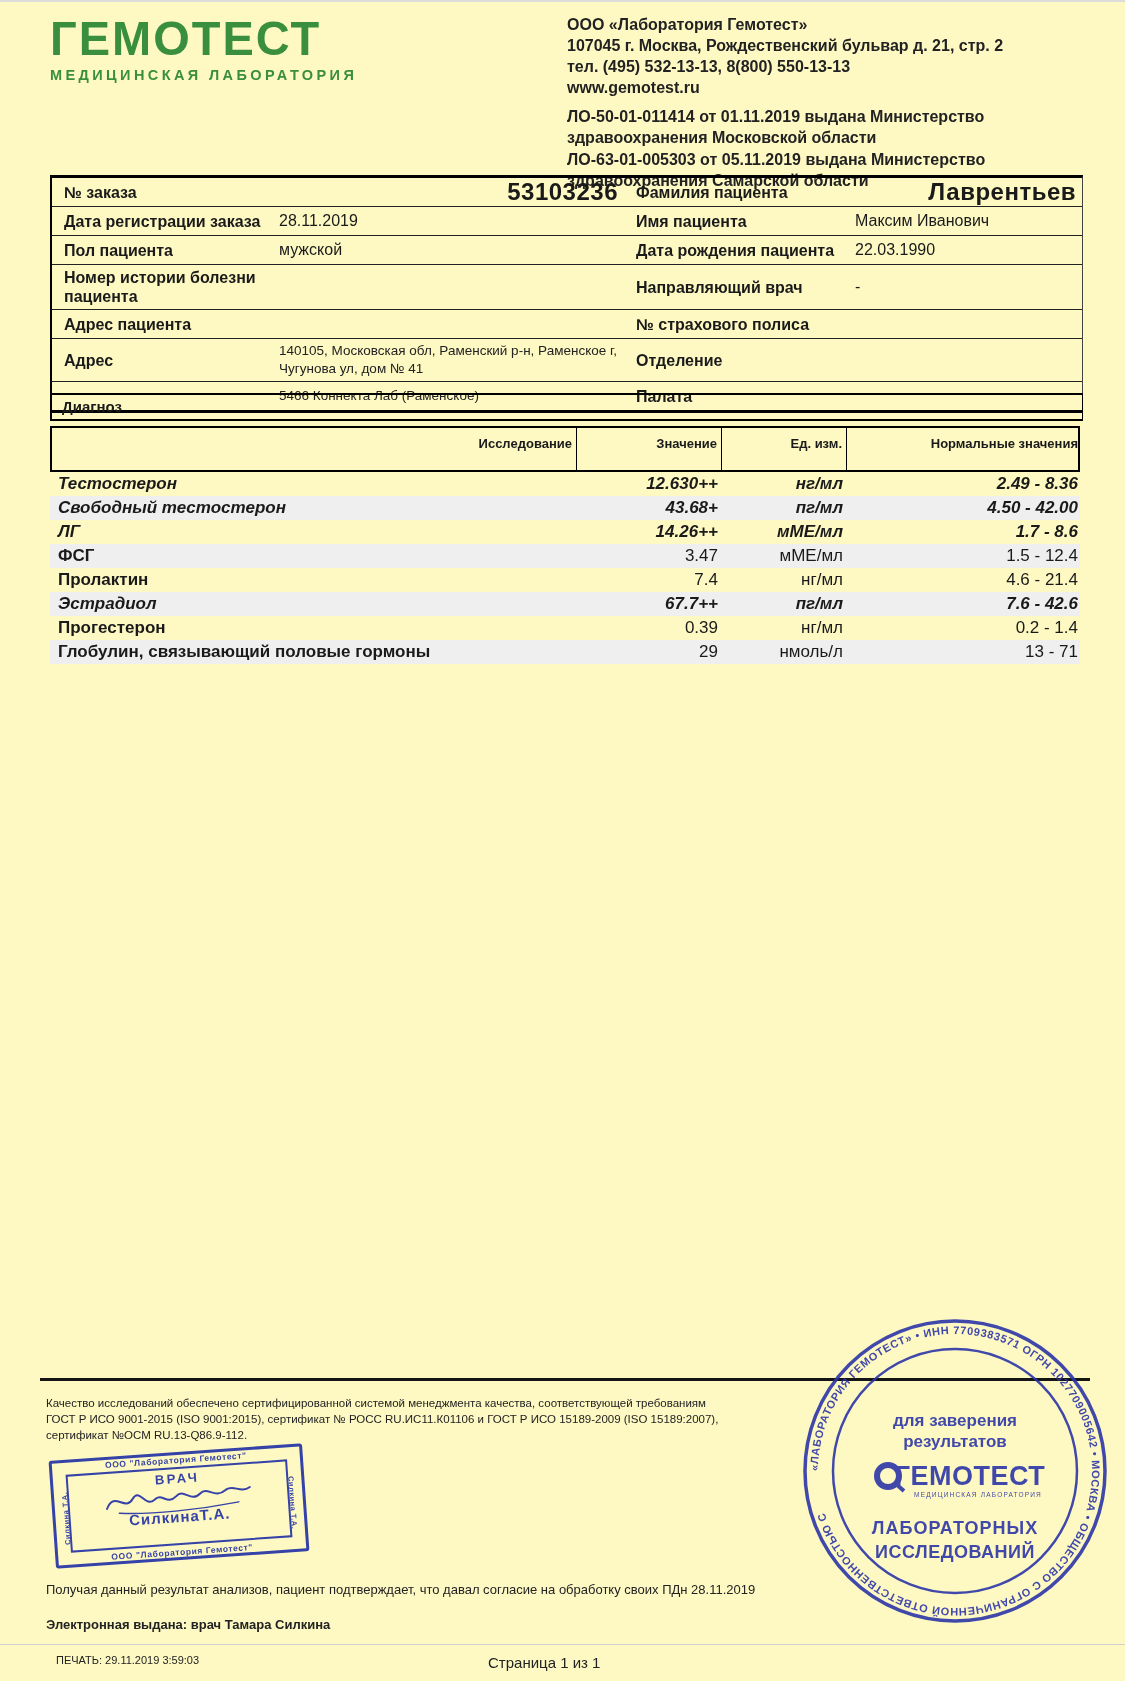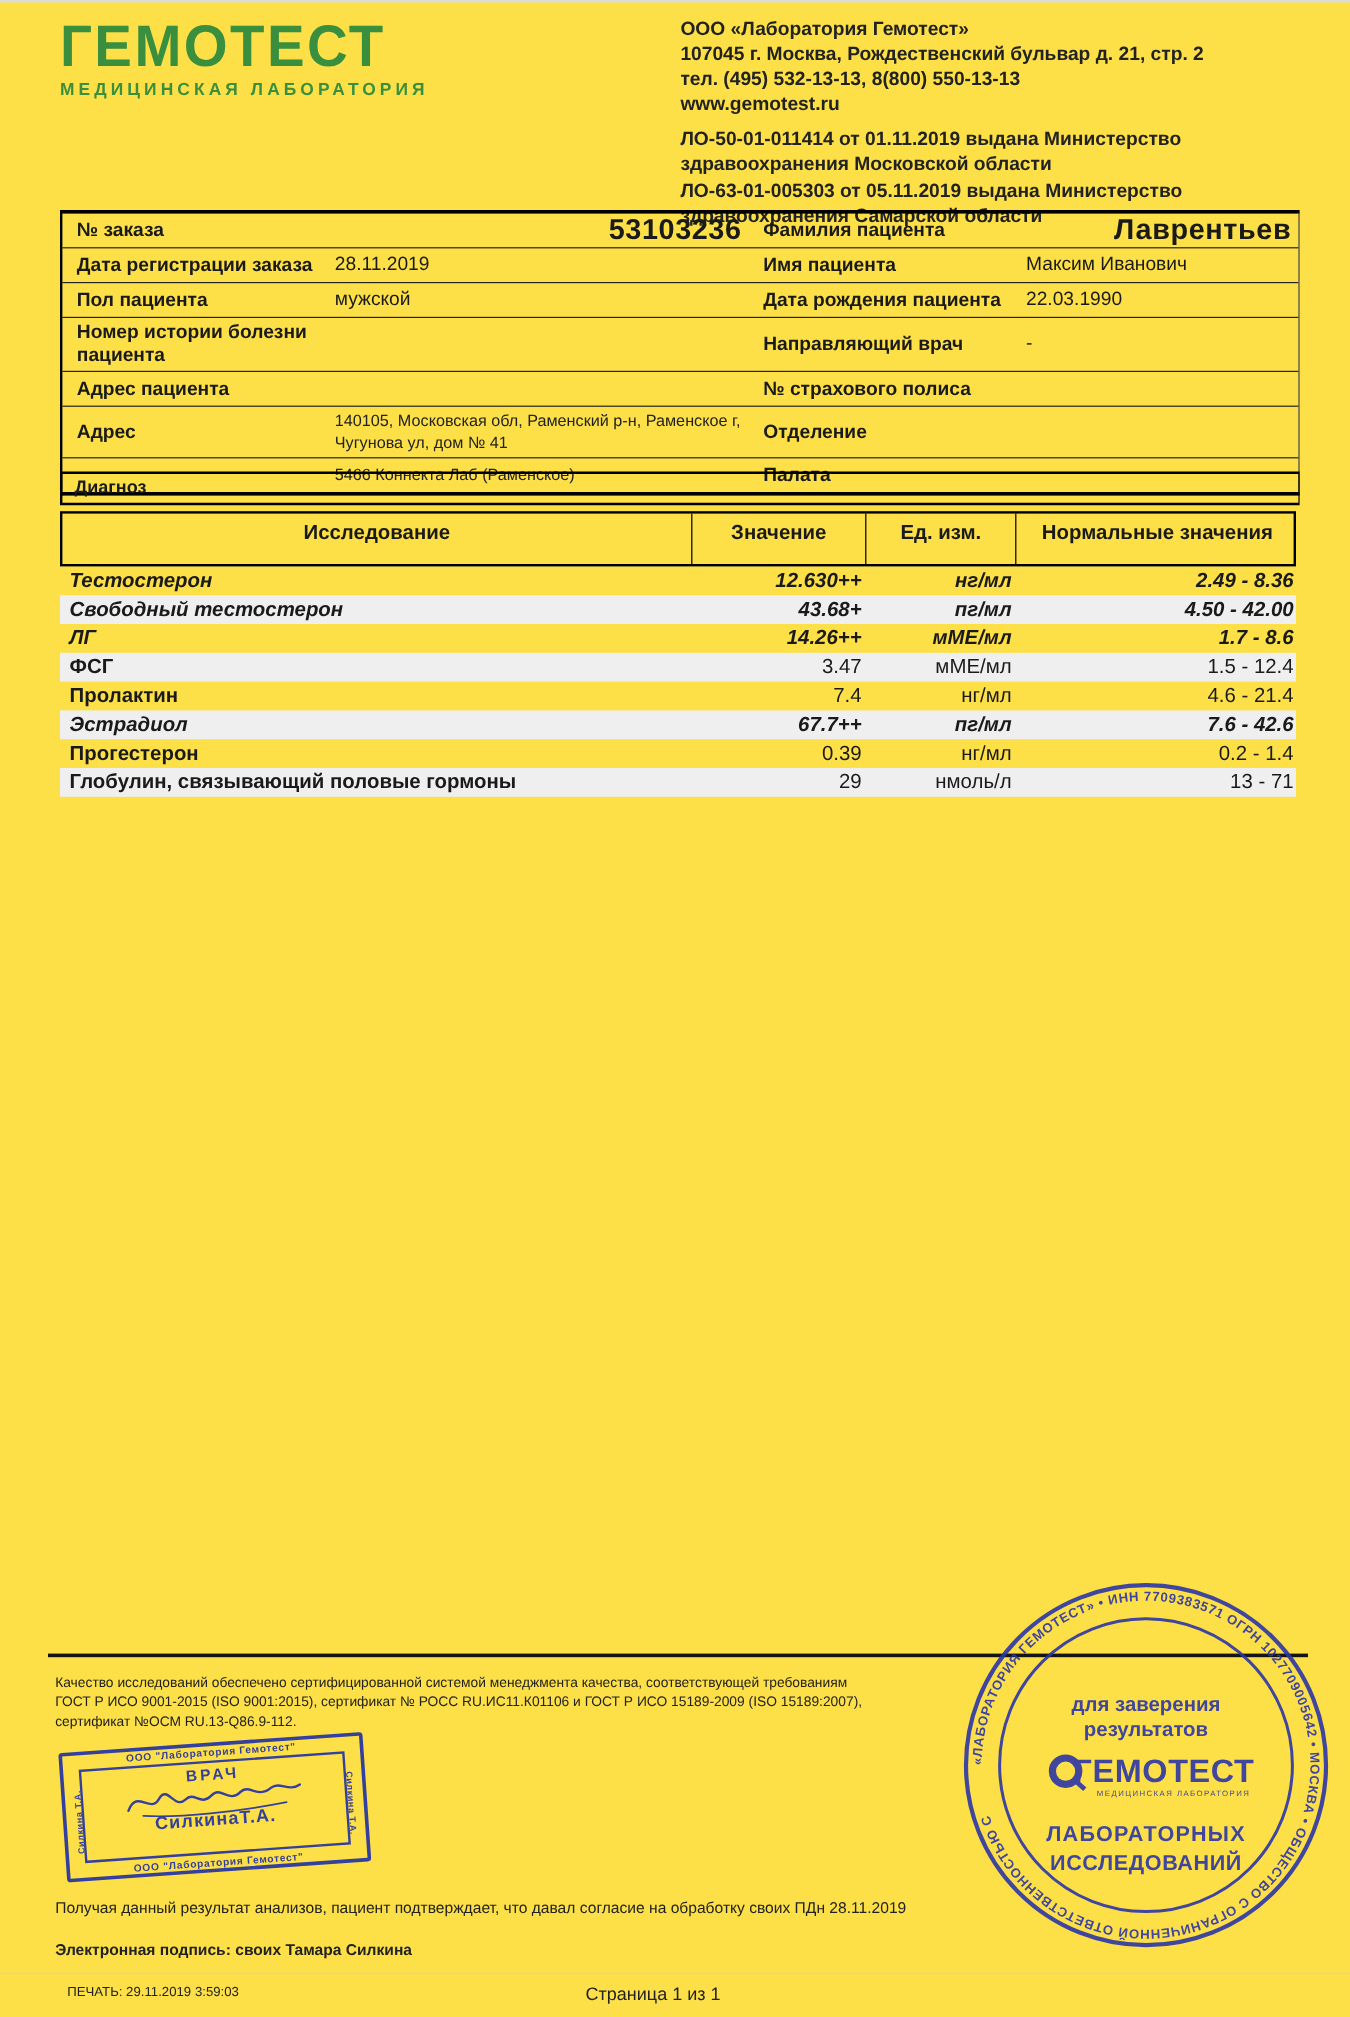--- a/index.html
+++ b/index.html
@@ -1,16 +1,16 @@
 <!DOCTYPE html>
 <html><head>
 <meta charset="utf-8">
 <style>
   html,body{margin:0;padding:0;background:#fff;}
-  .page{position:relative;width:1125px;height:1681px;background:#fde047;overflow:hidden;
+  .page{position:relative;width:1125px;height:1681px;background:#fef9c3;overflow:hidden;
         font-family:"Liberation Sans",sans-serif;color:#1a1a1a;}
   .screen-top{position:absolute;top:0;left:0;width:100%;height:2px;background:#dcdcdc;}
 
   
   .logo{position:absolute;left:50px;top:14px;}
   .logo-title{font-size:47px;font-weight:bold;color:#3a8f3e;letter-spacing:2px;line-height:1;transform:scaleY(1.04);}
   .logo-sub{font-size:14.5px;font-weight:bold;color:#3a8f3e;letter-spacing:3.4px;margin-top:6px;}
   .header-right{position:absolute;left:567px;top:14px;width:470px;font-weight:bold;font-size:16px;line-height:21px;color:#222;}
   .header-right .lic{margin-top:8px;width:448px;}
   .header-right .lic div{margin-bottom:1px;}
@@ -27,21 +27,21 @@
   .i-value.small{font-size:13.5px;color:#222;}
 
   
   .diagnosis{position:absolute;left:50px;top:393px;width:1030px;height:24px;
     border:2px solid #000;border-right-width:1px;}
   .diagnosis span{font-weight:bold;font-size:15px;line-height:24px;padding-left:10px;display:inline-block;}
 
   
   .results{position:absolute;left:50px;top:426px;width:1030px;}
   .res-head{display:grid;grid-template-columns:525px 145px 125px 235px;
-    border:2px solid #000;font-weight:bold;font-size:17px;text-align:center;}
+    border:2px solid #000;font-weight:bold;font-size:13px;text-align:right;}
   .res-head .hc{padding:5px 4px 16px 4px;border-right:1.5px solid #000;line-height:21px;}
   .res-head .hc:last-child{border-right:none;}
   .r-row{display:grid;grid-template-columns:525px 145px 125px 235px;font-size:17px;line-height:24px;}
   .r-row:nth-child(even){background:#efefef;}
   .r-row .c{padding:0 2px;text-align:right;white-space:nowrap;}
   .r-row .name{text-align:left;padding-left:8px;font-weight:bold;}
   .r-row.abn .c{font-weight:bold;font-style:italic;}
 
   
   .divider{position:absolute;left:40px;right:35px;top:1378px;height:3px;background:#151515;}
@@ -237,17 +237,17 @@
         <path d="M96,168 l8,7" stroke="#2c35a8" stroke-width="4"></path>
         <text x="170" y="169" font-size="27" font-weight="bold" letter-spacing="0.5">ГЕМОТЕСТ</text>
         <text x="178" y="181" font-size="6.5" letter-spacing="1.2">МЕДИЦИНСКАЯ ЛАБОРАТОРИЯ</text>
         <text x="155" y="218" font-size="18" font-weight="bold" letter-spacing="1">ЛАБОРАТОРНЫХ</text>
         <text x="155" y="242" font-size="18" font-weight="bold" letter-spacing="0.5">ИССЛЕДОВАНИЙ</text>
       </g>
     </svg>
   </div>
 
   <div class="consent">Получая данный результат анализов, пациент подтверждает, что давал согласие на обработку своих ПДн 28.11.2019</div>
-  <div class="esign">Электронная подпись: своих Тамара Силкина</div>
+  <div class="esign">Электронная выдана: врач Тамара Силкина</div>
   <div class="bottom-divider"></div>
   <div class="print-line">ПЕЧАТЬ: 29.11.2019 3:59:03</div>
   <div class="page-num">Страница 1 из 1</div>
 </div>
 
 </body></html>

